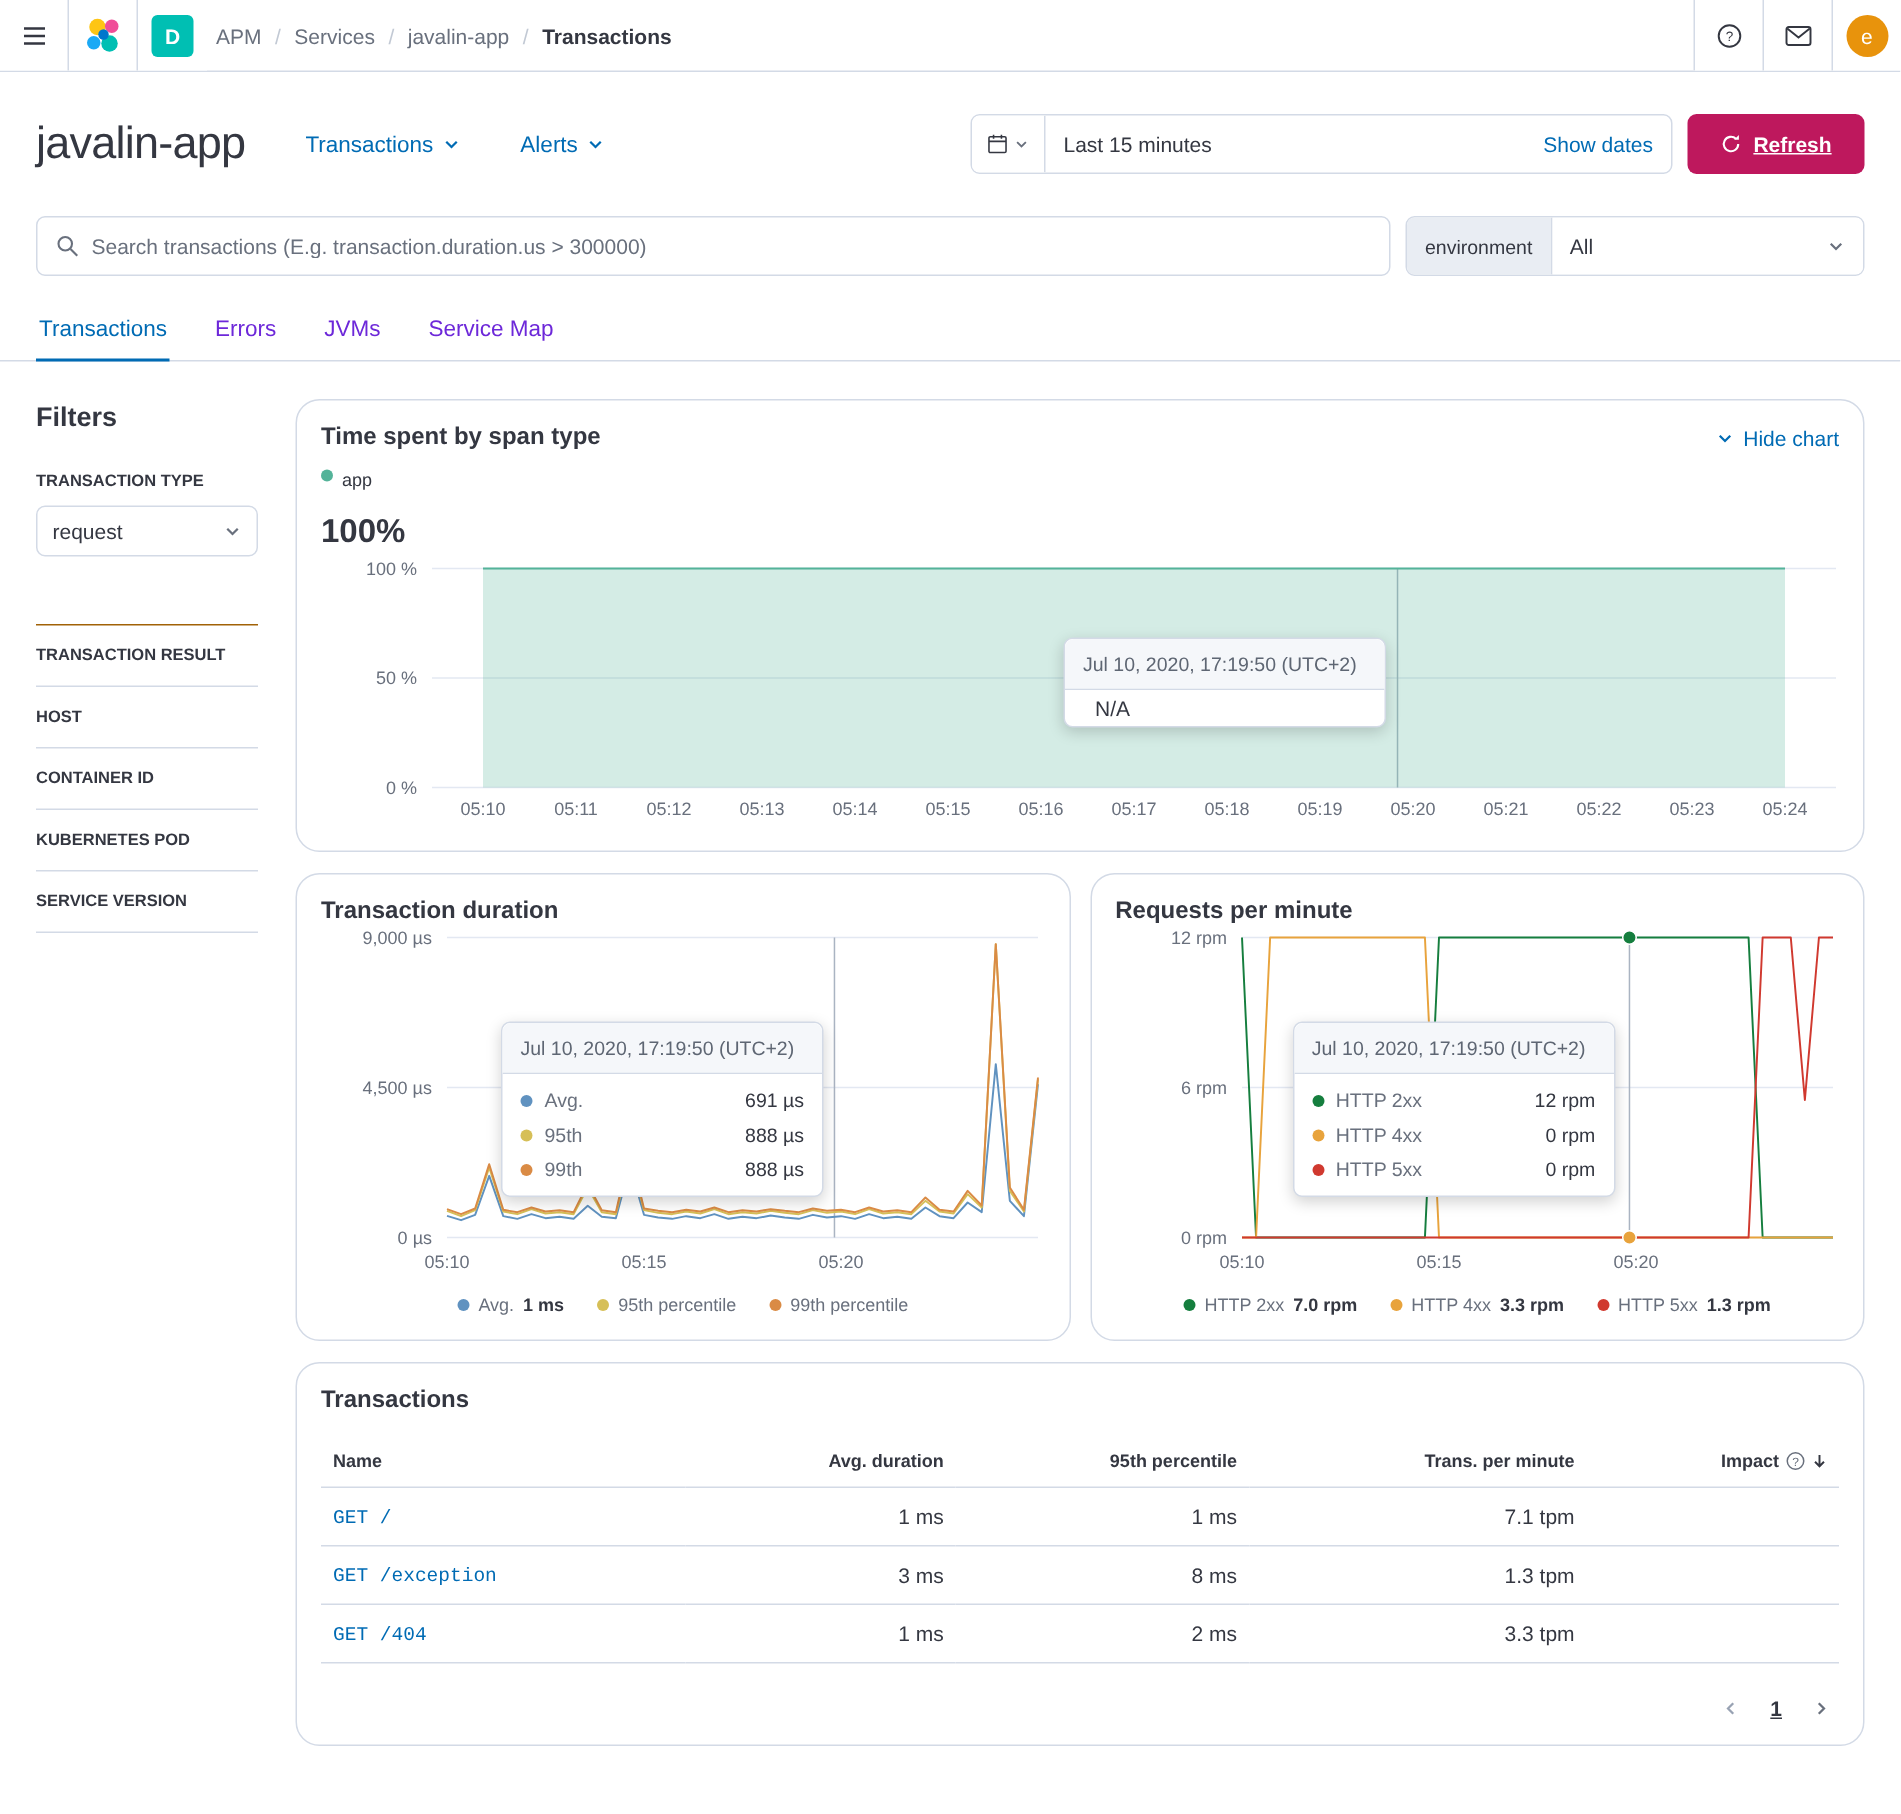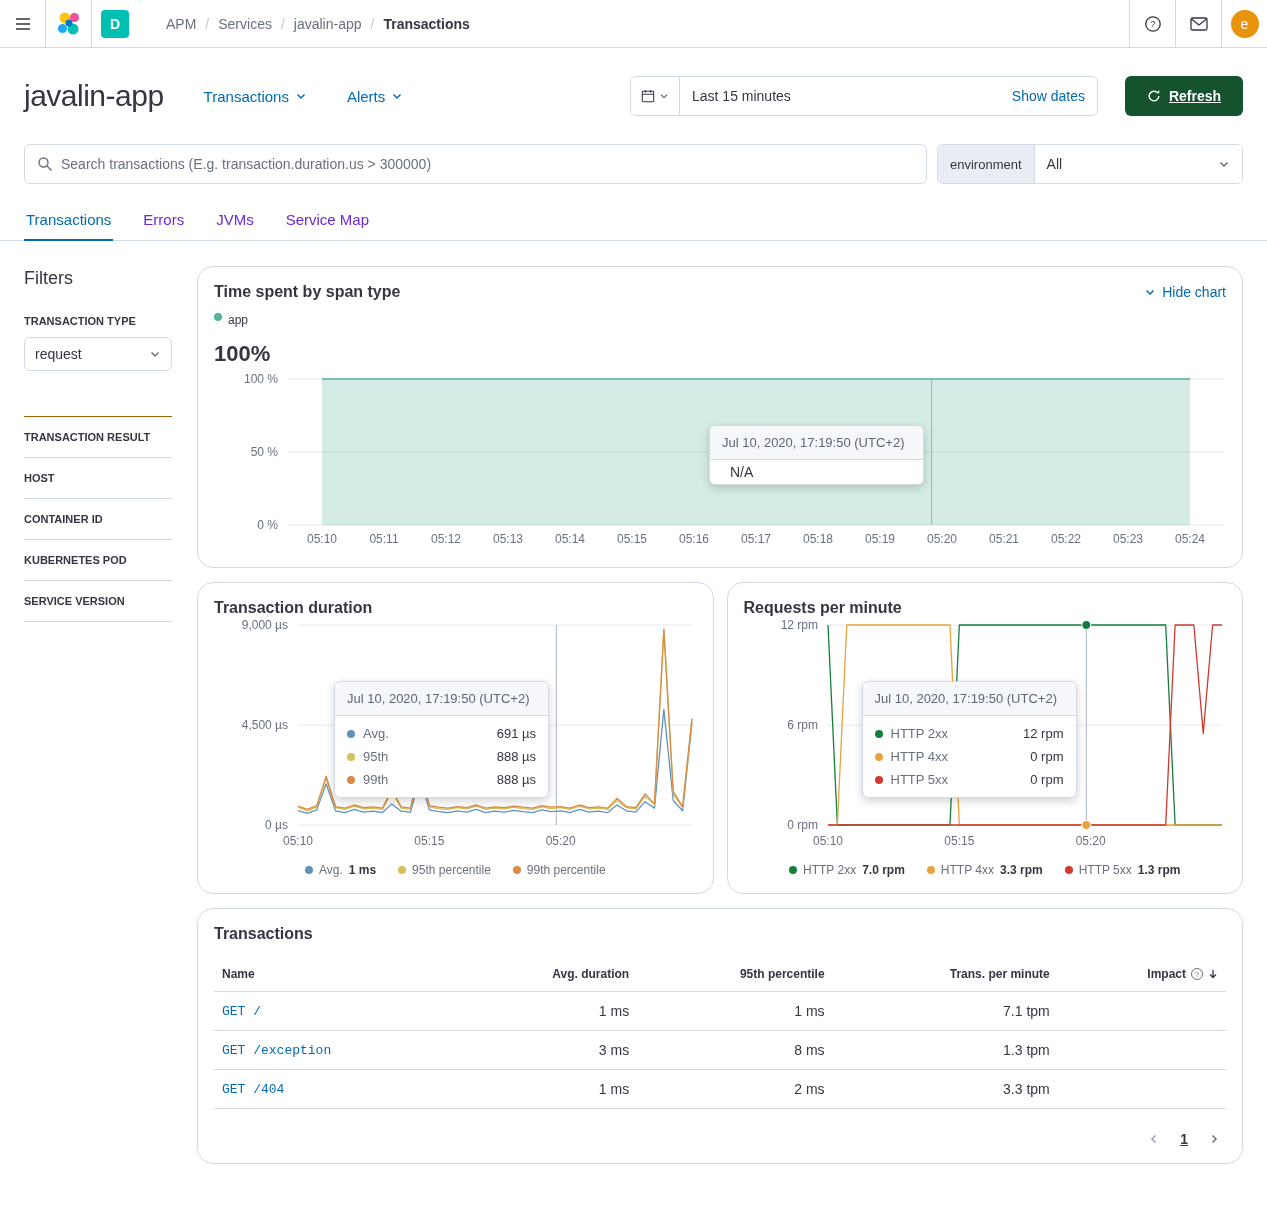--- a/index.html
+++ b/index.html
@@ -4,34 +4,34 @@
 <style>
   *{box-sizing:border-box;margin:0;padding:0}
   body{font-family:"Liberation Sans",sans-serif;color:#343741;background:#fff;width:1267px}
   svg{display:block}
 
   
   .topbar{display:flex;align-items:center;height:48px;border-bottom:1px solid #d3dae6}
   .tb-cell{height:47px;display:flex;align-items:center;justify-content:center;width:46px;border-right:1px solid #d3dae6;cursor:pointer;background:#fff}
   .tb-cell.no-border{border-right:none}
   .space-badge{width:28px;height:28px;border-radius:4px;color:#fff;font-weight:700;font-size:14px;display:flex;align-items:center;justify-content:center}
-  .breadcrumbs{display:flex;align-items:center;font-size:14px;margin-left:28px;color:#69707d;flex:1}
+  .breadcrumbs{display:flex;align-items:center;font-size:14px;margin-left:6px;color:#69707d;flex:1}
   .crumb{cursor:pointer}
   .crumb:not(:last-child)::after{content:"/";margin:0 9px;color:#c2c9d4;font-weight:400}
   .crumb.current{color:#343741;font-weight:600;cursor:default}
   .tb-right{display:flex;height:47px}
   .tb-right .tb-cell{border-right:none;border-left:1px solid #d3dae6}
   .avatar{width:28px;height:28px;border-radius:50%;color:#fff;font-size:14px;display:flex;align-items:center;justify-content:center;font-weight:400}
 
   
   .page-pad{padding:0 24px}
   .title-row{display:flex;align-items:center;margin-top:28px;height:40px}
   .page-title{font-size:30px;font-weight:500;letter-spacing:-.5px}
   .hdr-link{display:flex;align-items:center;gap:6px;color:#006BB4;font-size:15px;cursor:pointer;margin-left:40px}
-  .hdr-right{margin-left:auto;display:flex;align-items:center;gap:27px}
+  .hdr-right{margin-left:auto;display:flex;align-items:center;gap:10px}
   .datepicker{display:flex;align-items:center;height:40px;width:468px;border:1px solid #d3dae6;border-radius:6px;background:#fff;overflow:hidden}
   .dp-cal{display:flex;align-items:center;gap:4px;padding:0 10px;height:100%;border-right:1px solid #d3dae6;cursor:pointer;background:#fff}
   .dp-range{font-size:14px;padding:0 12px;flex:1;cursor:pointer}
   .dp-showdates{color:#006BB4;font-size:14px;font-weight:500;padding:0 12px;cursor:pointer;white-space:nowrap}
   .refresh-btn{height:40px;min-width:118px;border:none;border-radius:6px;color:#fff;font-size:14px;font-weight:600;display:flex;align-items:center;justify-content:center;gap:8px;cursor:pointer;font-family:inherit}
   .refresh-btn .lbl{text-decoration:underline}
 
   
   .search-row{display:flex;gap:10px;margin-top:28px}
   .search-box{flex:1;height:40px;border:1px solid #d3dae6;border-radius:6px;display:flex;align-items:center;padding:0 12px;gap:8px;background:#fff}
@@ -42,21 +42,21 @@
   .env-select{flex:1;display:flex;align-items:center;justify-content:space-between;padding:0 12px;font-size:14px;cursor:pointer;background:#fff;color:#343741}
 
   
   .tabs{display:flex;gap:28px;border-bottom:1px solid #d3dae6;margin-top:16px;padding:0 24px}
   .tab{padding:11px 2px;font-size:15px;font-weight:500;cursor:pointer;color:#6d28d9}
   .tab.active{color:#006BB4;border-bottom:2px solid #006BB4;margin-bottom:-1px}
 
   
   .content{display:flex;gap:25px;padding:25px 24px 14px}
   .filters{width:148px;flex:none}
-  .filters-title{font-size:18px;font-weight:400;margin:2px 0 26px}
+  .filters-title{font-size:18px;font-weight:700;margin:2px 0 26px}
   .f-label{font-size:11px;font-weight:700;margin-bottom:10px}
   .f-select{height:34px;border:1px solid #d3dae6;border-radius:6px;display:flex;align-items:center;justify-content:space-between;padding:0 10px;font-size:14px;cursor:pointer;background:#fff}
   .f-collapsed{margin-top:45px;border-top:1px solid #a16207}
   .f-item{padding:14px 0;border-bottom:1px solid #d3dae6;font-size:11px;font-weight:700;cursor:pointer}
 
   .main{flex:1;min-width:0}
   .panel{border:1px solid #d3dae6;border-radius:16px;background:#fff;padding:16px;margin-bottom:14px}
   .panel-row{display:flex;gap:13px}
   .panel-row .panel{flex:1;min-width:0;margin-bottom:14px}
   .panel-title{font-size:16px;font-weight:700}
@@ -164,21 +164,21 @@
               <rect x="1.5" y="2.5" width="13" height="12" rx="1"></rect>
               <path d="M1.5 6h13M5 1v3M11 1v3"></path>
             </svg>
           <svg width="10" height="10" viewBox="0 0 12 12" fill="none" stroke="#69707d" stroke-width="1.5">
               <path d="M2.5 4.5L6 8l3.5-3.5"></path>
             </svg>
         </span>
         <span class="dp-range">Last 15 minutes</span>
         <span class="dp-showdates">Show dates</span>
       </div>
-      <button class="refresh-btn" style="background-color: #14532d; text-align: right;">
+      <button class="refresh-btn" style="background-color: #be185d; text-align: right;">
         <svg width="14" height="14" viewBox="0 0 16 16">
             <path d="M13.5 8a5.5 5.5 0 1 1-1.7-3.95" fill="none" stroke="#fff" stroke-width="1.6"></path>
             <path d="M14 1.2v3.6h-3.6z" fill="#fff"></path>
           </svg>
         <span class="lbl">Refresh</span>
       </button>
     </div>
   </div>
 
   <div class="search-row">

